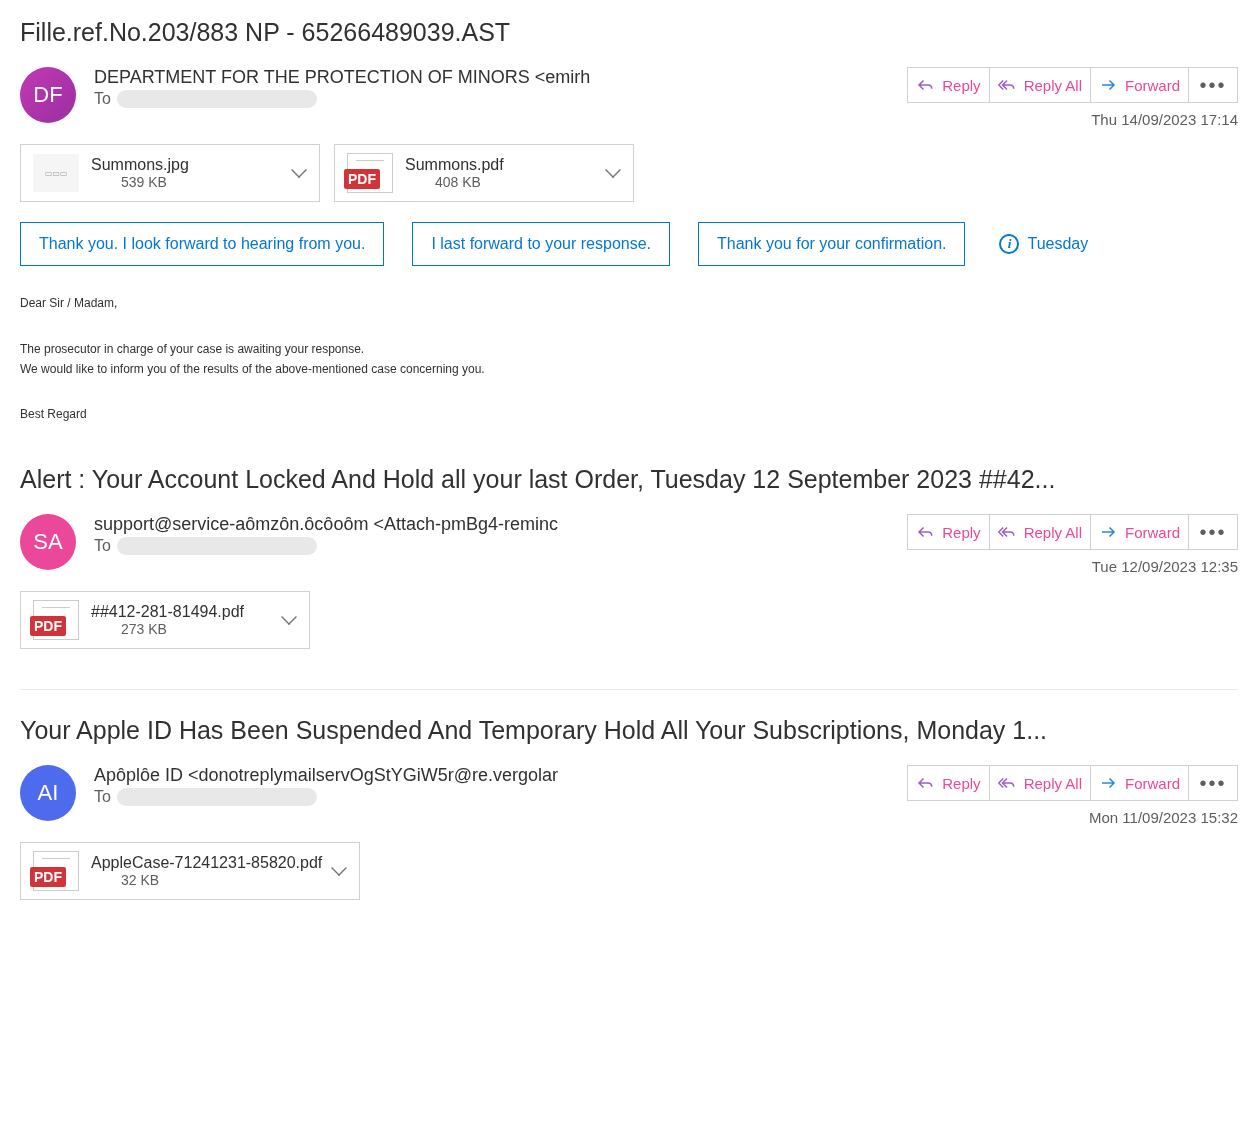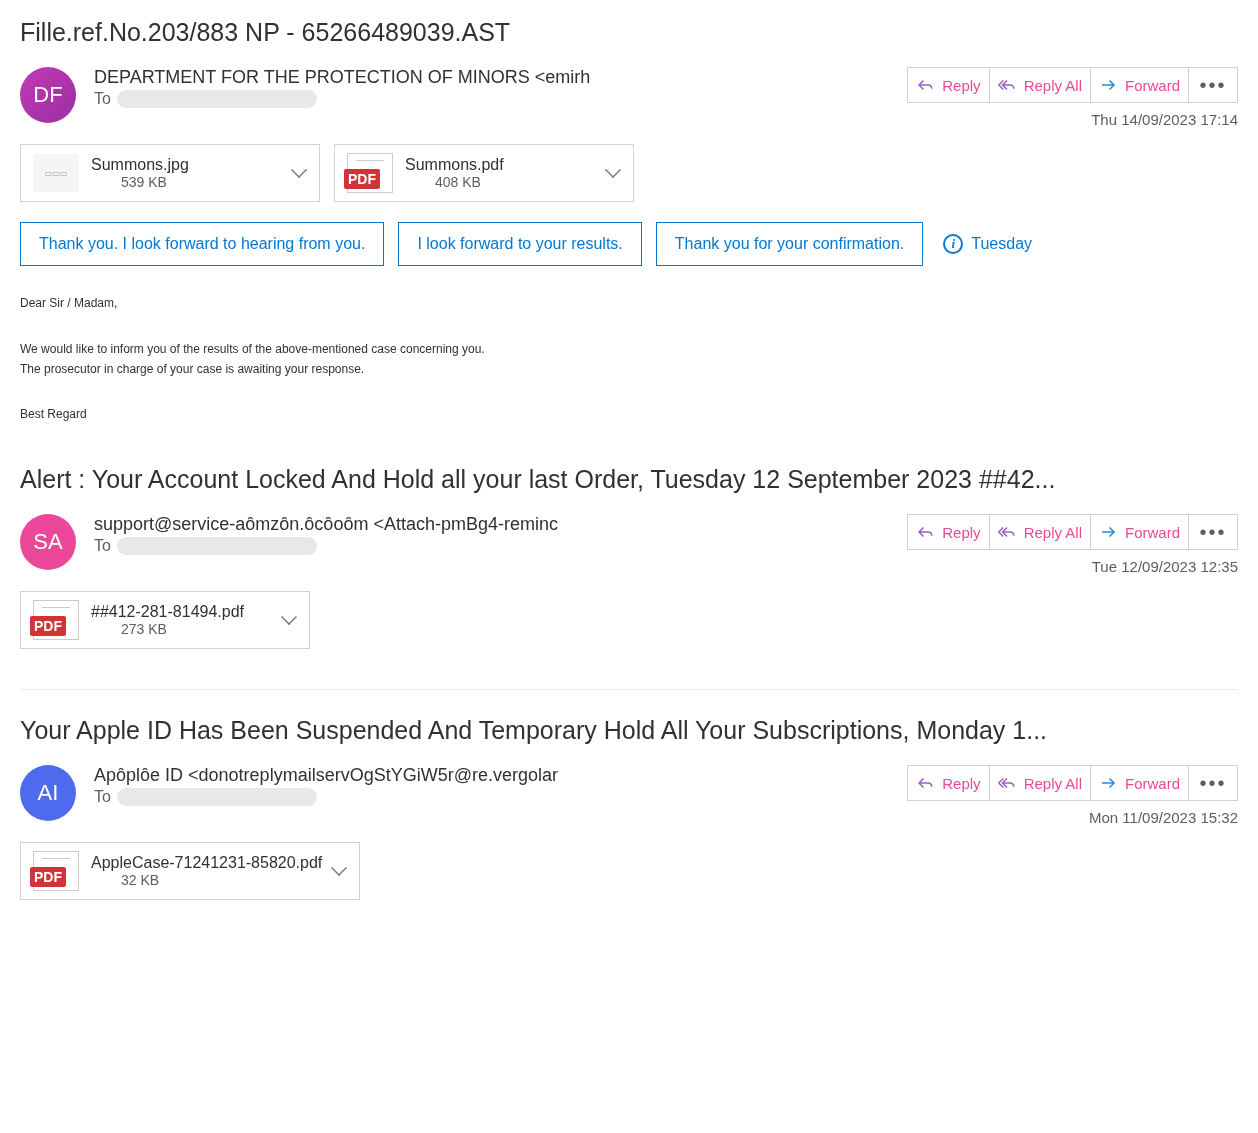--- a/index.html
+++ b/index.html
@@ -93,21 +93,21 @@
   .pdf-frame .pdf-badge { position: relative; left: -4px; top: 6px; }
   .att-info { flex-grow: 1; overflow: hidden; }
   .att-name { font-size: 16px; color: #323130; white-space: nowrap; overflow: hidden; text-overflow: ellipsis; }
   .att-size { font-size: 14px; color: #605e5c; margin-left: 30px; }
   .chev {
     width: 16px; height: 16px; flex-shrink: 0;
     border-right: 2px solid #767676; border-bottom: 2px solid #767676;
     transform: rotate(45deg) scale(0.7); margin-left: 8px; margin-top: -6px;
   }
 
-  .sugg-row { display: flex; align-items: center; gap: 14px; margin-top: 20px; }
+  .sugg-row { display: flex; align-items: center; gap: 28px; margin-top: 20px; }
   .sugg {
     border: 1.5px solid #0078d4; color: #0078d4;
     padding: 12px 18px; font-size: 16px; cursor: pointer;
     background: #fff;
   }
   .feedback { display: flex; align-items: center; gap: 8px; color: #0078d4; font-size: 16px; cursor: pointer; margin-left: 6px; }
   .fb-icon {
     width: 20px; height: 20px; border: 2px solid #0078d4; border-radius: 50%;
     display: flex; align-items: center; justify-content: center;
     font-family: Georgia, serif; font-style: italic; font-size: 13px; font-weight: bold;
@@ -181,33 +181,33 @@
       <div class="att-info">
         <div class="att-name">Summons.pdf</div>
         <div class="att-size">408 KB</div>
       </div>
       <div class="chev"></div>
     </div>
   </div>
 
   <div class="sugg-row">
     <div class="sugg">Thank you. I look forward to hearing from you.</div>
-    <div class="sugg">I look forward to your results.</div>
+    <div class="sugg">I last forward to your response.</div>
     <div class="sugg">Thank you for your confirmation.</div>
     <div class="feedback">
       <span class="fb-icon">i</span>
       <span>Tuesday</span>
     </div>
   </div>
 
   <div class="body-text">
     <p>Dear Sir / Madam,</p>
     <div class="gap"></div>
+    <p>The prosecutor in charge of your case is awaiting your response.</p>
     <p>We would like to inform you of the results of the above-mentioned case concerning you.</p>
-    <p>The prosecutor in charge of your case is awaiting your response.</p>
     <div class="gap"></div>
     <p>Best Regard</p>
   </div>
 </div>
 
 <div class="email-block">
   <div class="subject">Alert : Your Account Locked And Hold all your last Order, Tuesday 12 September 2023 ##42...</div>
 
   <div class="header-row">
     <div class="avatar magenta">SA</div>

